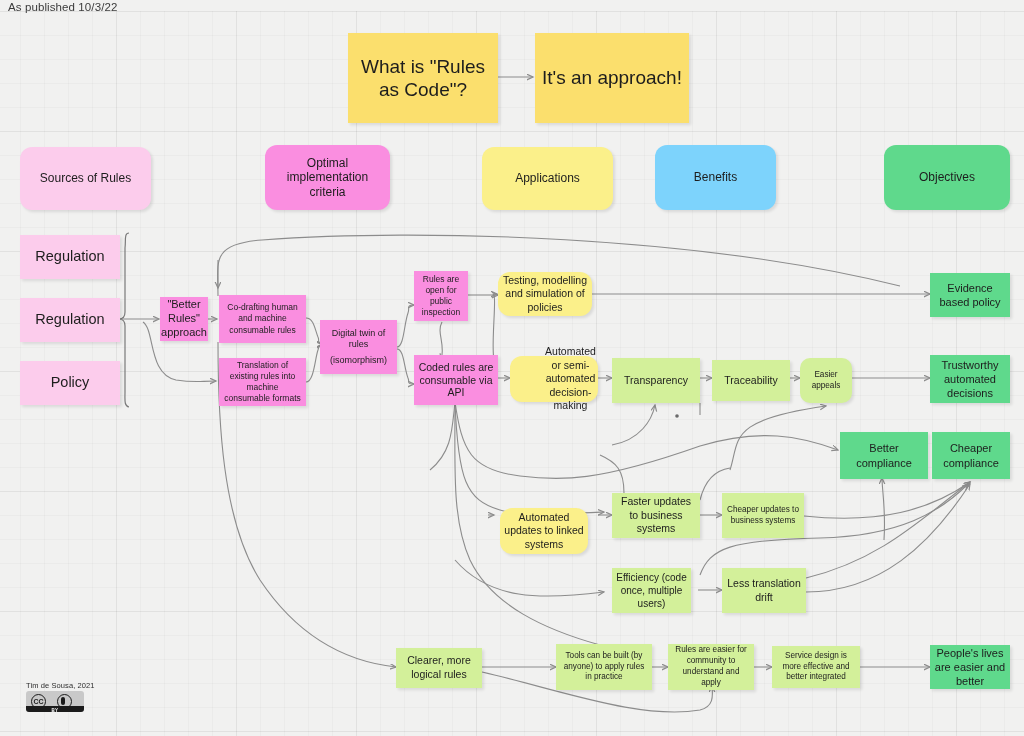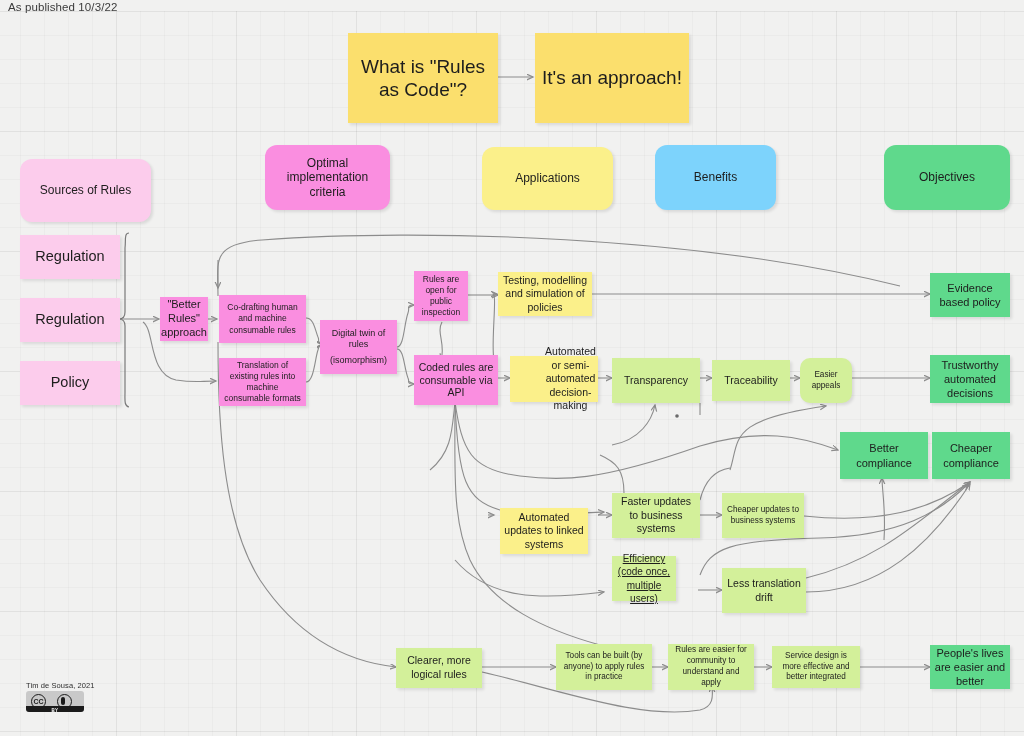--- a/index.html
+++ b/index.html
@@ -40,21 +40,21 @@
     box-shadow:2px 2px 3px rgba(0,0,0,0.10);
     padding:2px 4px;
     word-wrap:break-word;
   }
   .t-title{background:#fbdf6d;font-size:19px;line-height:1.22;}
   .t-pinklight{background:#fcccec;font-size:14.5px;}
   .t-pink{background:#fa8ee0;font-size:14.5px;}
   .t-pinksm{background:#fa8ee0;font-size:8.5px;line-height:1.3;}
   .t-pinkmd{background:#fa8ee0;font-size:11px;line-height:1.25;}
   .t-yellow{background:#fbf08a;font-size:14.5px;}
-  .t-yellowmd{background:#fbf08a;font-size:10.5px;line-height:1.3;}
+  .t-yellowmd{background:#fbf08a;font-size:10.5px;line-height:1.3;border-radius:12px;}
   .t-greenlight{background:#7dd3fc;font-size:14.5px;}
   .t-greenlightsm{background:#d3f09a;font-size:8.2px;line-height:1.32;}
   .t-greenlightmd{background:#d3f09a;font-size:10.5px;line-height:1.3;}
   .t-green{background:#5fd98c;font-size:14.5px;}
   .t-greenmd{background:#5fd98c;font-size:11px;line-height:1.28;}
   .hdrbox{font-size:12px;border-radius:12px;}
   .credit{
     position:absolute;left:26px;top:681px;font-size:7.5px;color:#2e2e2e;
     letter-spacing:.1px;
   }
@@ -160,21 +160,21 @@
   <path d="M652,667 L668,667" marker-end="url(#ah)"></path>
   <path d="M754,667 L772,667" marker-end="url(#ah)"></path>
   <path d="M860,667 L930,667" marker-end="url(#ah)"></path>
 
   <path d="M455,560 C490,600 540,600 604,592" marker-end="url(#ah)"></path>
 </svg>
 
 <div class="node t-title" style="left:348px;top:33px;width:150px;height:90px;">What is "Rules as Code"?</div>
 <div class="node t-title" style="left:535px;top:33px;width:154px;height:90px;">It's an approach!</div>
 
-<div class="node t-pinklight hdrbox" style="left:20px;top:159px;width:131px;height:63px;">Sources of Rules</div>
+<div class="node t-pinklight hdrbox" style="left:20px;top:147px;width:131px;height:63px;">Sources of Rules</div>
 <div class="node t-pink hdrbox" style="left:265px;top:145px;width:125px;height:65px;">Optimal implementation criteria</div>
 <div class="node t-yellow hdrbox" style="left:482px;top:147px;width:131px;height:63px;">Applications</div>
 <div class="node t-greenlight hdrbox" style="left:655px;top:145px;width:121px;height:65px;">Benefits</div>
 <div class="node t-green hdrbox" style="left:884px;top:145px;width:126px;height:65px;">Objectives</div>
 
 <div class="node t-pinklight" style="left:20px;top:235px;width:100px;height:44px;">Regulation</div>
 <div class="node t-pinklight" style="left:20px;top:298px;width:100px;height:44px;">Regulation</div>
 <div class="node t-pinklight" style="left:20px;top:361px;width:100px;height:44px;">Policy</div>
 
 <div class="node t-pinkmd" style="left:160px;top:297px;width:48px;height:44px;">"Better Rules" approach</div>
@@ -193,21 +193,21 @@
 <div class="node t-yellowmd" style="left:510px;top:356px;width:88px;height:46px;padding-left:37px;">Automated or semi-automated decision-making</div>
 <div class="node t-yellowmd" style="left:500px;top:492px;width:88px;height:46px;margin-top:16px;">Automated updates to linked systems</div>
 
 <div class="node t-greenlightmd" style="left:612px;top:358px;width:88px;height:45px;">Transparency</div>
 <div class="node t-greenlightmd" style="left:712px;top:360px;width:78px;height:41px;">Traceability</div>
 <div class="node t-greenlightsm" style="left:800px;top:358px;width:52px;height:45px;border-radius:10px;">Easier appeals</div>
 
 <div class="node t-greenlightmd" style="left:612px;top:493px;width:88px;height:45px;">Faster updates to business systems</div>
 <div class="node t-greenlightsm" style="left:722px;top:493px;width:82px;height:45px;">Cheaper updates to business systems</div>
 
-<div class="node t-greenlightsm" style="left:612px;top:556px;width:64px;height:45px;font-size:10px;text-decoration:underline;">Efficiency (code once, multiple users)</div>
+<div class="node t-greenlightsm" style="left:612px;top:568px;width:79px;height:45px;font-size:10px;">Efficiency (code once, multiple users)</div>
 <div class="node t-greenlightmd" style="left:722px;top:568px;width:84px;height:45px;">Less translation drift</div>
 
 <div class="node t-greenlightmd" style="left:396px;top:648px;width:86px;height:40px;">Clearer, more logical rules</div>
 <div class="node t-greenlightsm" style="left:556px;top:644px;width:96px;height:46px;">Tools can be built (by anyone) to apply rules in practice</div>
 <div class="node t-greenlightsm" style="left:668px;top:644px;width:86px;height:46px;">Rules are easier for community to understand and apply</div>
 <div class="node t-greenlightsm" style="left:772px;top:646px;width:88px;height:42px;">Service design is more effective and better integrated</div>
 
 <div class="node t-greenmd" style="left:930px;top:273px;width:80px;height:44px;">Evidence based policy</div>
 <div class="node t-greenmd" style="left:930px;top:355px;width:80px;height:48px;">Trustworthy automated decisions</div>
 <div class="node t-greenmd" style="left:840px;top:432px;width:88px;height:47px;">Better compliance</div>

